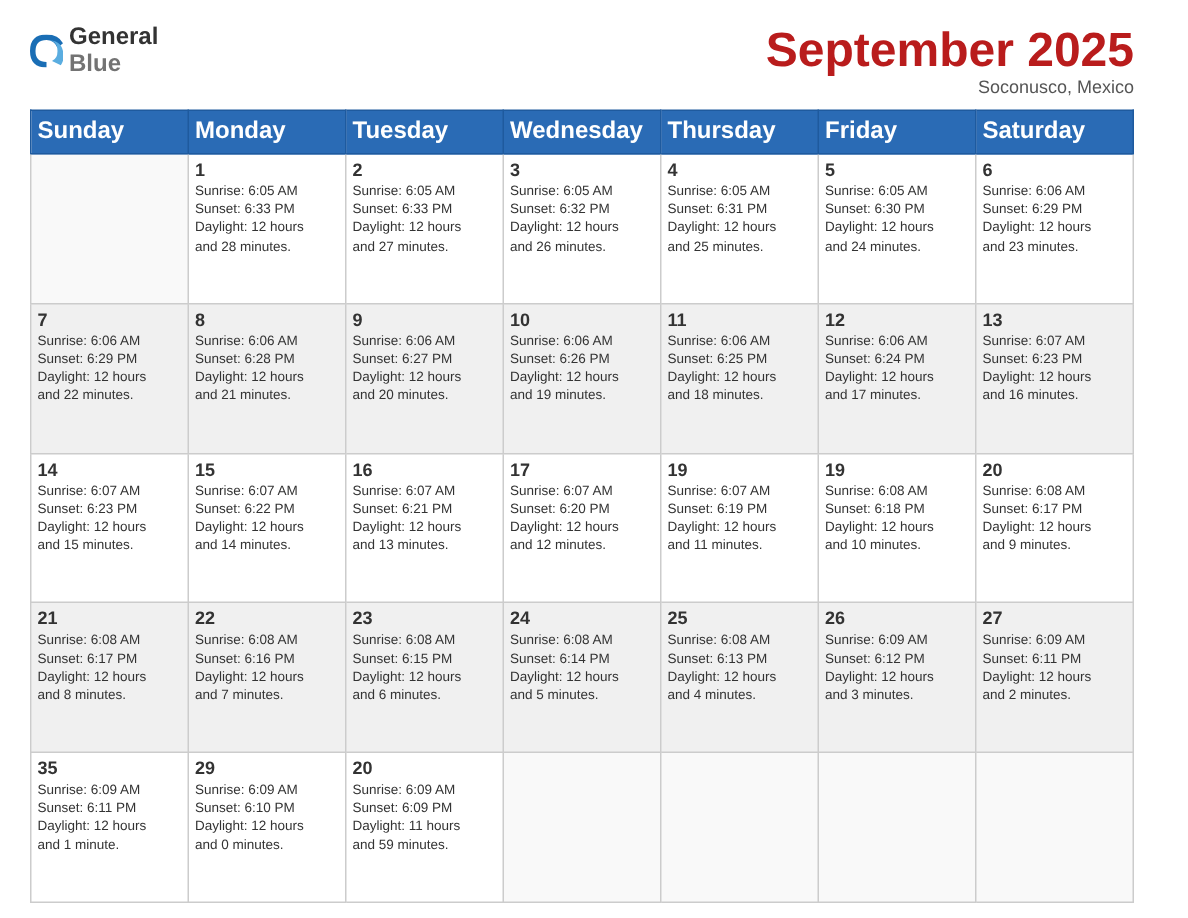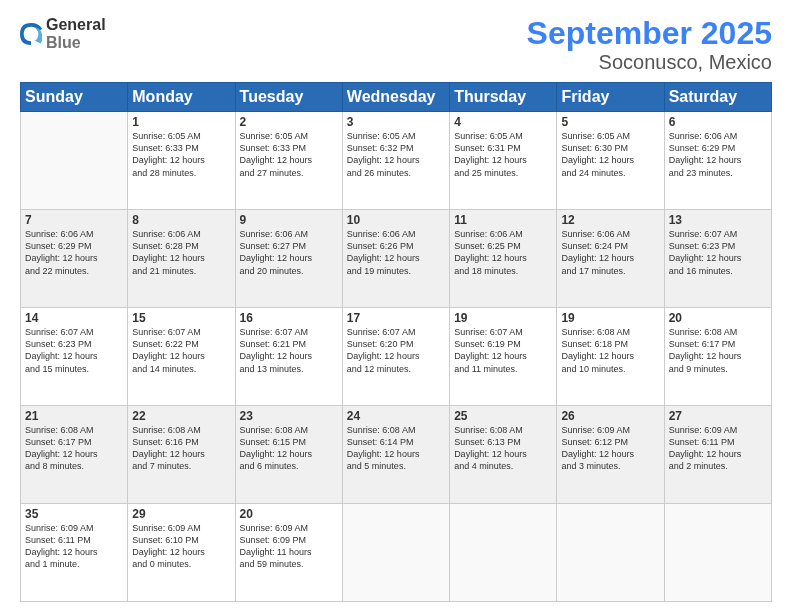--- a/index.html
+++ b/index.html
@@ -6,21 +6,21 @@
     body {
       font-family: Arial, sans-serif;
       background: #fff;
       width: 792px;
       height: 612px;
       overflow: hidden;
     }
     .page {
       width: 792px;
       height: 612px;
-      padding: 16px 20px 10px 20px;
+      padding: 16px 36px 10px 20px;
       display: flex;
       flex-direction: column;
     }
     .header {
       display: flex;
       justify-content: space-between;
       align-items: flex-start;
       margin-bottom: 8px;
     }
     .logo {
@@ -37,25 +37,25 @@
     .logo-icon {
       width: 22px;
       height: 22px;
     }
     .title-area {
       text-align: right;
     }
     .month-title {
       font-size: 32px;
       font-weight: bold;
-      color: #3b82f6;
+      color: #b91c1c;
       line-height: 1.1;
     }
     .location {
-      font-size: 20px;
+      font-size: 12px;
       color: #555;
     }
     .calendar {
       flex: 1;
       border: 1px solid #ccc;
       border-collapse: collapse;
       width: 100%;
       table-layout: fixed;
     }
     .calendar th {

